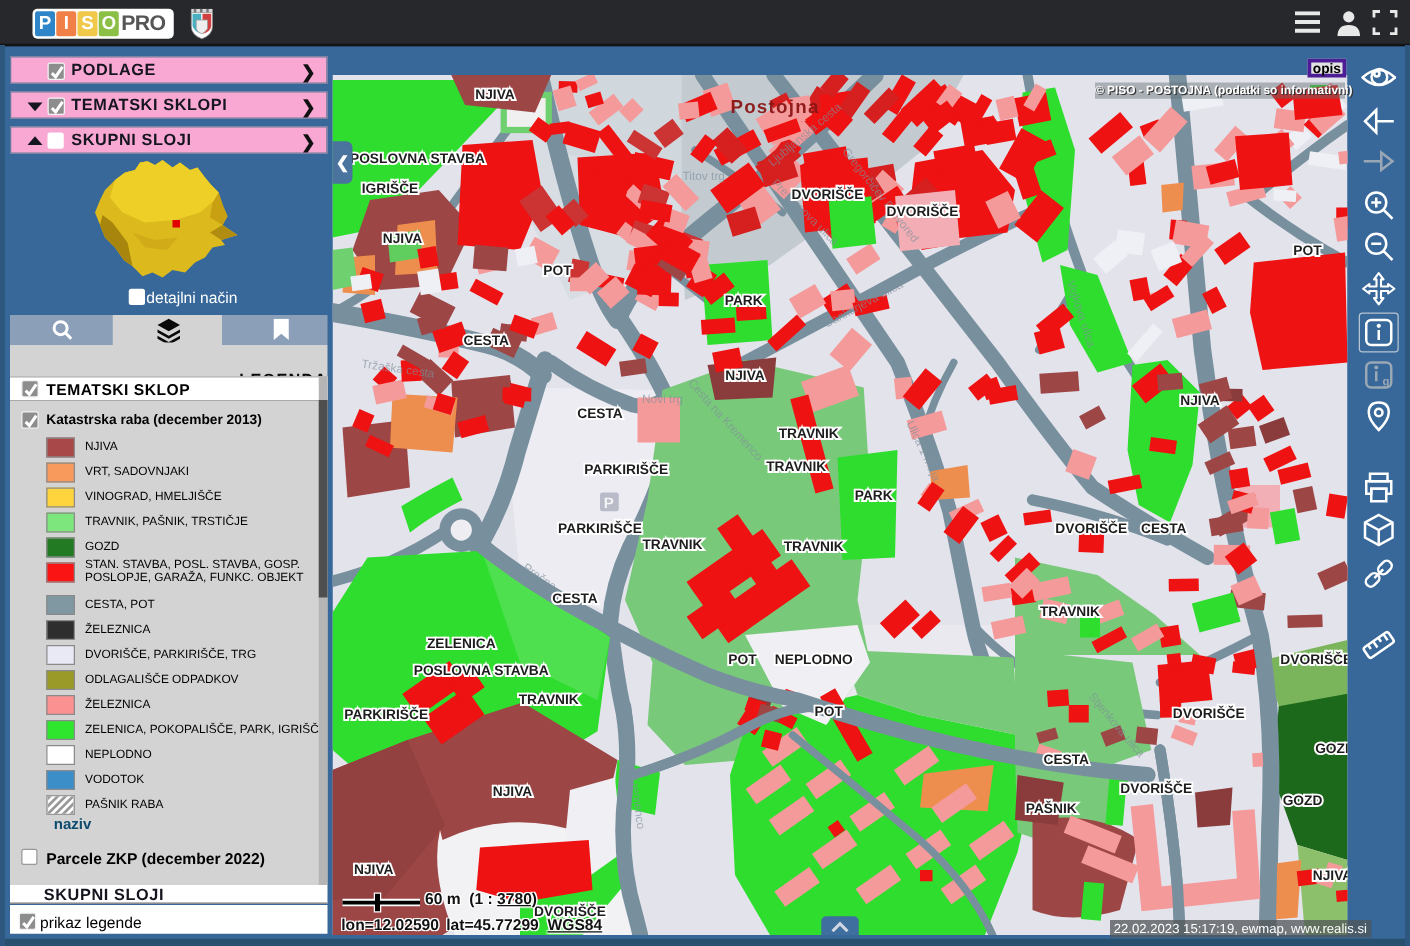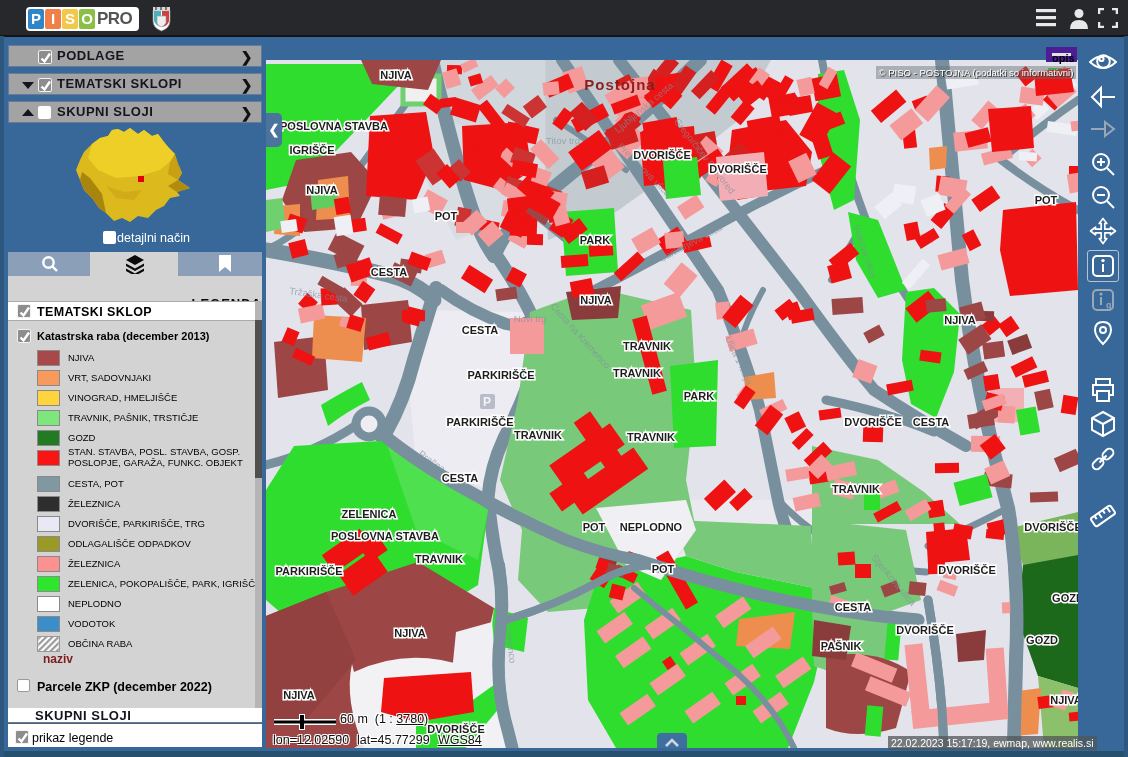--- a/index.html
+++ b/index.html
@@ -1,28 +1,28 @@
 <!DOCTYPE html>
 <html><head><meta charset="utf-8"><style>
 *{margin:0;padding:0;box-sizing:border-box}
 body{font-family:"Liberation Sans",sans-serif}
 #app{position:relative;width:1128px;height:757px;background:#376899;overflow:hidden}
 #topbar{position:absolute;left:0;top:0;width:1128px;height:37px;background:#26282b;border-bottom:2px solid #121315}
-.hdr{position:absolute;left:8px;width:254px;height:22px;background:#a3a3a3;border:1px solid #667b99;color:#15151f;font-weight:bold;font-size:13px;letter-spacing:.5px;line-height:20px}
+.hdr{position:absolute;left:8px;width:254px;height:22px;background:#f9a8d4;border:1px solid #667b99;color:#15151f;font-weight:bold;font-size:13px;letter-spacing:.5px;line-height:20px}
 .hdr .chev{position:absolute;right:8px;top:1px;font-size:14px;font-weight:bold;color:#111}
 .cb{position:absolute;width:13px;height:13px;border-radius:2px;background:#fff}
 .cbg{background:#8d8d8d;color:#fff;font-size:12px;font-weight:bold;text-align:center;line-height:13px;border:1px solid #f2f2f2;width:14px;height:14px}
 .tri{position:absolute;width:0;height:0;border-left:6px solid transparent;border-right:6px solid transparent}
 .tab{position:absolute;top:252px;height:24px;background:#8ba0b8}
 #legend{position:absolute;left:8px;top:276px;width:254px;height:432px;background:#d3d3d3}
 .li{position:absolute;left:29px;width:23px;height:16px;border:1px solid #8a8a8a}
 .lt{position:absolute;left:60px;font-size:9.5px;color:#000;white-space:nowrap}
 #crumb{position:absolute;left:266px;top:46px;width:812px;height:14px;background:#d4d4d4;font-size:11px;font-weight:bold;color:#111;line-height:14px;padding-left:6px}
 .ticon{position:absolute;left:1089px;width:28px;height:28px}
-.ol{position:absolute;color:#fff;font-weight:normal;text-shadow:-1px -1px 0 #333,1px -1px 0 #333,-1px 1px 0 #333,1px 1px 0 #333}
+.ol{position:absolute;color:#fff;font-weight:bold;text-shadow:-1px -1px 0 #333,1px -1px 0 #333,-1px 1px 0 #333,1px 1px 0 #333}
 
 </style></head><body>
 <div id="app">
 <div id="topbar">
 <div style="position:absolute;left:26px;top:7px;width:113px;height:24px;background:#fff;border-radius:4px;"></div>
 <div style="position:absolute;left:28px;top:9px;width:16px;height:20px;background:#2e86c8;border-radius:2px;color:#fff;font-weight:bold;font-size:15px;text-align:center;line-height:20px">P</div>
 <div style="position:absolute;left:45px;top:9px;width:16px;height:20px;background:#f08048;border-radius:2px;color:#fff;font-weight:bold;font-size:15px;text-align:center;line-height:20px">I</div>
 <div style="position:absolute;left:62px;top:9px;width:16px;height:20px;background:#f0c84a;border-radius:2px;color:#fff;font-weight:bold;font-size:15px;text-align:center;line-height:20px">S</div>
 <div style="position:absolute;left:79px;top:9px;width:16px;height:20px;background:#8cbf45;border-radius:2px;color:#fff;font-weight:bold;font-size:15px;text-align:center;line-height:20px">O</div>
 <div style="position:absolute;left:97px;top:9px;width:40px;height:20px;color:#555;font-weight:bold;font-size:17px;line-height:20px;letter-spacing:-.5px">PRO</div>
@@ -145,22 +145,22 @@
 <div class="lt" style="top:342px">VODOTOK</div>
 <svg class="li" style="top:360px;border:1px solid #999" width="23" height="16" viewBox="0 0 23 16">
         <defs>
           <pattern id="h" width="5" height="5" patternTransform="rotate(45)" patternUnits="userSpaceOnUse">
             <rect width="5" height="5" fill="#fff"></rect>
             <rect width="2.5" height="5" fill="#999"></rect>
           </pattern>
         </defs>
         <rect width="23" height="16" fill="url(#h)"></rect>
       </svg>
-<div class="lt" style="top:362px">OBČINA RABA</div>
-<div style="position:absolute;left:35px;top:376px;color:#7f1d1d;font-weight:bold;font-size:12px">naziv</div>
+<div class="lt" style="top:362px">PAŠNIK RABA</div>
+<div style="position:absolute;left:35px;top:376px;color:#0c4a6e;font-weight:bold;font-size:12px">naziv</div>
 <div class="cb" style="left:9px;top:403px;border:1px solid #999"></div>
       <div style="position:absolute;left:29px;top:404px;font-weight:bold;font-size:12.5px">Parcele ZKP (december 2022)</div>
 <div style="position:absolute;right:0;top:25px;width:7px;height:407px;background:#b5b5b5"></div>
 <div style="position:absolute;right:0;top:44px;width:7px;height:158px;background:#4f4f4f"></div>
 </div>
 <div style="position:absolute;left:8px;top:708px;width:254px;height:15px;background:#fff;border-bottom:1px solid #777;font-weight:bold;font-size:13px;letter-spacing:.5px;color:#15151f;padding-left:27px;line-height:16px">SKUPNI SLOJI</div>
 <div style="position:absolute;left:8px;top:724px;width:254px;height:23px;background:#fff"></div>
 <div class="cb cbg" style="left:15px;top:730px">
       <svg width="13" height="13" viewBox="0 0 13 13" style="display:block">
         <path d="M2.5,7.5 L5.5,10.5 L11,2.5" stroke="#fff" stroke-width="2.4" fill="none"></path>
@@ -640,21 +640,21 @@
       <text x="397" y="513" font-size="11" font-weight="bold" fill="#1d1d1d" text-anchor="middle" stroke="#ffffff" stroke-width="3" paint-order="stroke" opacity="1" letter-spacing="0">POT</text>
       <text x="787" y="471" font-size="11" font-weight="bold" fill="#1d1d1d" text-anchor="middle" stroke="#ffffff" stroke-width="3" paint-order="stroke" opacity="1" letter-spacing="0">DVORIŠČE</text>
       <text x="701" y="514" font-size="11" font-weight="bold" fill="#1d1d1d" text-anchor="middle" stroke="#ffffff" stroke-width="3" paint-order="stroke" opacity="1" letter-spacing="0">DVORIŠČE</text>
       <text x="587" y="551" font-size="11" font-weight="bold" fill="#1d1d1d" text-anchor="middle" stroke="#ffffff" stroke-width="3" paint-order="stroke" opacity="1" letter-spacing="0">CESTA</text>
       <text x="659" y="574" font-size="11" font-weight="bold" fill="#1d1d1d" text-anchor="middle" stroke="#ffffff" stroke-width="3" paint-order="stroke" opacity="1" letter-spacing="0">DVORIŠČE</text>
       <text x="575" y="590" font-size="11" font-weight="bold" fill="#1d1d1d" text-anchor="middle" stroke="#ffffff" stroke-width="3" paint-order="stroke" opacity="1" letter-spacing="0">PAŠNIK</text>
       <text x="802" y="542" font-size="11" font-weight="bold" fill="#1d1d1d" text-anchor="middle" stroke="#ffffff" stroke-width="3" paint-order="stroke" opacity="1" letter-spacing="0">GOZD</text>
       <text x="776" y="584" font-size="11" font-weight="bold" fill="#1d1d1d" text-anchor="middle" stroke="#ffffff" stroke-width="3" paint-order="stroke" opacity="1" letter-spacing="0">GOZD</text>
       <text x="800" y="644" font-size="11" font-weight="bold" fill="#1d1d1d" text-anchor="middle" stroke="#ffffff" stroke-width="3" paint-order="stroke" opacity="1" letter-spacing="0">NJIVA</text>
     </svg>
-<div style="position:absolute;left:1046px;top:47px;width:31px;height:15px;background:#e2e2e2;border:6px solid #4c1d95;font-weight:bold;font-size:11px;text-align:center;line-height:11px;color:#000">opis</div>
+<div style="position:absolute;left:1046px;top:47px;width:31px;height:15px;background:#e2e2e2;border:3px solid #4c1d95;font-weight:bold;font-size:11px;text-align:center;line-height:11px;color:#000">opis</div>
 <div class="ol" style="left:876px;top:66px;width:200px;height:13px;background:rgba(100,110,115,.45);font-size:9.5px;line-height:13px;text-align:center;white-space:nowrap;text-shadow:1px 1px 0 #333">© PISO - POSTOJNA (podatki so informativni)</div>
 <div class="ol" style="left:888px;top:736px;background:rgba(80,85,88,.75);font-size:10.5px;padding:0 3px;line-height:14px;text-shadow:none;font-weight:normal">22.02.2023 15:17:19, ewmap, www.realis.si</div>
 <div style="position:absolute;left:266px;top:113px;width:16px;height:34px;background:#4a739e;border-radius:0 5px 5px 0;color:#fff;font-size:13px;font-weight:bold;text-align:center;line-height:34px">❮</div>
 <div style="position:absolute;left:657px;top:733px;width:30px;height:15px;background:#3f6f9f;border-radius:4px 4px 0 0;text-align:center"><svg width="14" height="9" viewBox="0 0 14 9">
         <path d="M1,8 L7,2 L13,8" fill="none" stroke="#cfd8e2" stroke-width="2.5"></path>
       </svg></div>
 <svg style="position:absolute;left:266px;top:706px" width="80" height="30" viewBox="0 0 80 30">
 <g stroke="#fff" stroke-width="6" fill="none">
         <path d="M8,16 L70,16"></path>
         <path d="M36,8 L36,24"></path>

